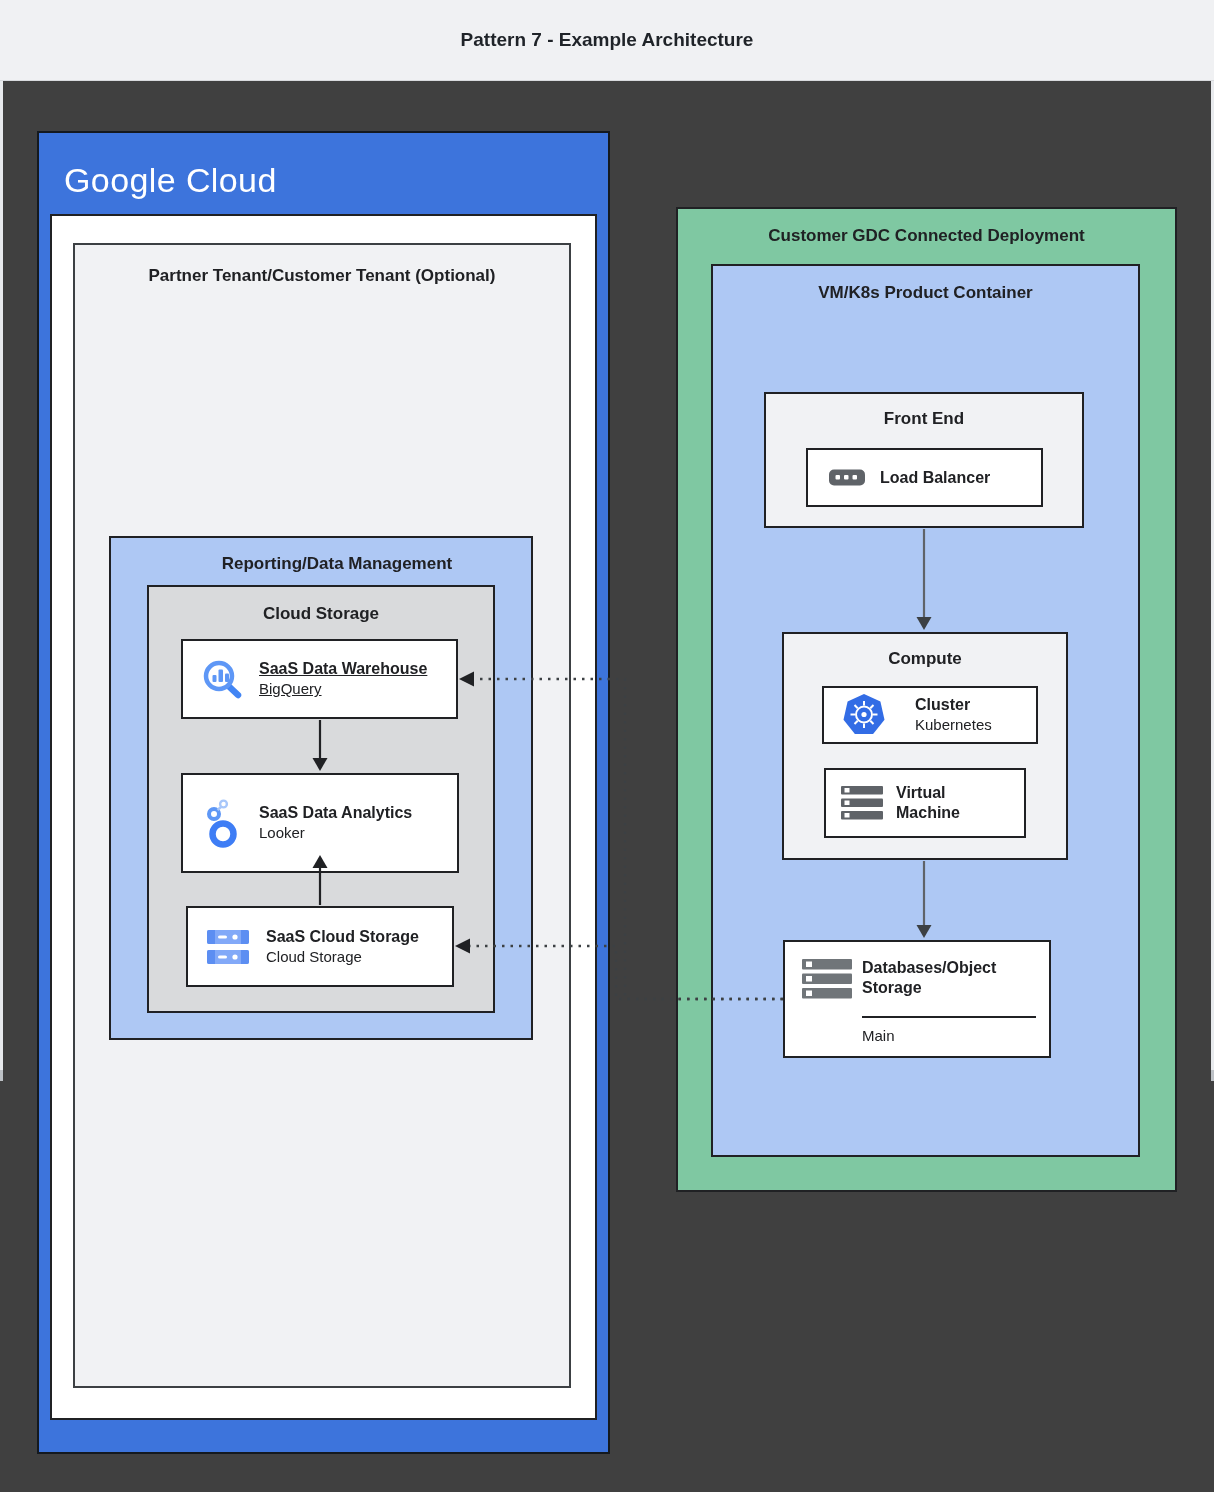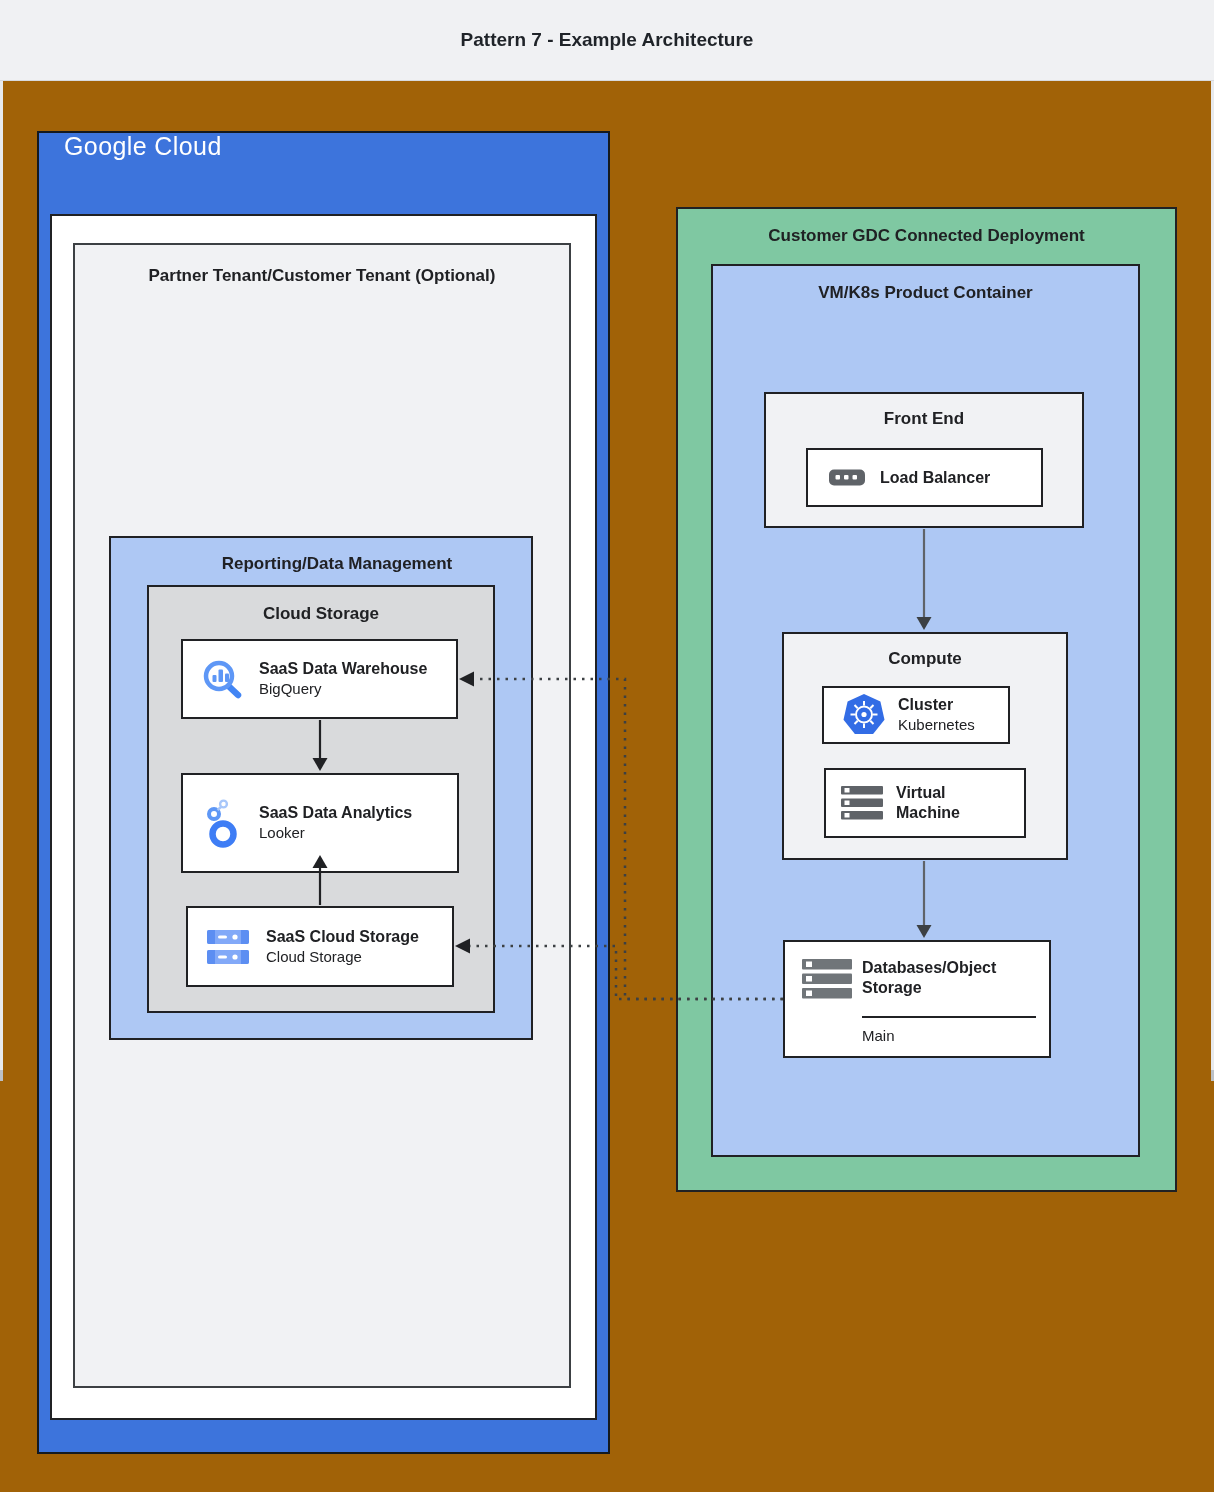--- a/index.html
+++ b/index.html
@@ -1,17 +1,17 @@
 <!DOCTYPE html>
 <html><head>
 <meta charset="utf-8">
 <style>
   html,body{margin:0;padding:0;background:#ffffff;}
   .canvas{
-    position:relative;width:1214px;height:1492px;background:#a16207;
+    position:relative;width:1214px;height:1492px;background:#404040;
     font-family:"Liberation Sans",sans-serif;color:#202124;overflow:hidden;
   }
   
   .titlebar{
     position:absolute;left:0;top:0;width:1214px;height:81px;
     background:#f0f1f3;border-bottom:1px solid #d8dade;box-sizing:border-box;
     display:flex;align-items:center;justify-content:center;
   }
   .titlebar .t{font-size:19px;font-weight:bold;color:#1f2328;}
   
@@ -22,21 +22,21 @@
   .box-title{text-align:center;font-weight:bold;font-size:17px;color:#202124;}
   
   .card{
     position:absolute;box-sizing:border-box;border:2px solid #202124;background:#ffffff;
     display:flex;align-items:center;gap:15px;padding-left:17px;
   }
   .card-text{display:flex;flex-direction:column;justify-content:center;}
   .card-title{font-weight:bold;font-size:16px;line-height:1.25;color:#202124;}
   .card-sub{font-size:15px;line-height:1.3;color:#202124;}
   .gc-logo{
-    position:absolute;left:64px;top:132px;color:#ffffff;font-size:25px;
+    position:absolute;left:64px;top:161px;color:#ffffff;font-size:34px;
     font-weight:500;letter-spacing:.4px;
   }
   .svg-overlay{position:absolute;left:0;top:0;pointer-events:none;}
   .icon{flex:0 0 auto;display:block;}
 </style>
 </head>
 <body>
 
 <div class="canvas">
 
@@ -59,21 +59,21 @@
   </div>
 
   <div class="box" style="left:109px;top:536px;width:424px;height:504px;background:#aec8f4;">
     <div class="box-title" style="padding-top:16px;padding-left:32px;">Reporting/Data Management</div>
   </div>
 
   <div class="box" style="left:147px;top:585px;width:348px;height:428px;background:#d9dadc;">
     <div class="box-title" style="padding-top:17px;">Cloud Storage</div>
   </div>
 
-  <div class="card" style="left:181px;top:639px;width:277px;height:80px;">
+  <div class="card" style="left:181px;top:639px;width:277px;height:80px;text-decoration:underline;">
     <svg class="icon" width="44" height="44" viewBox="0 0 44 44">
       <line x1="29" y1="29.5" x2="38" y2="38" stroke="#4285f4" stroke-width="6.5" stroke-linecap="round"></line>
       <circle cx="19" cy="19" r="13" fill="#ffffff" stroke="#5e97f6" stroke-width="4.5"></circle>
       <rect x="12.5" y="18" width="4" height="7" rx="1" fill="#5e97f6"></rect>
       <rect x="18.5" y="12.5" width="4.5" height="12.5" rx="1" fill="#5e97f6"></rect>
       <rect x="25" y="16.5" width="4" height="8.5" rx="1" fill="#5e97f6"></rect>
     </svg>
     <div class="card-text">
       <div class="card-title">SaaS Data Warehouse</div>
       <div class="card-sub">BigQuery</div>
@@ -135,21 +135,21 @@
       <rect x="15" y="6" width="4.5" height="4.5" rx="1" fill="#ffffff"></rect>
       <rect x="23.5" y="6" width="4.5" height="4.5" rx="1" fill="#ffffff"></rect>
     </svg>
     <div class="card-title">Load Balancer</div>
   </div>
 
   <div class="box" style="left:782px;top:632px;width:286px;height:228px;background:#f1f2f4;">
     <div class="box-title" style="padding-top:15px;">Compute</div>
   </div>
 
-  <div class="card" style="left:822px;top:686px;width:188px;height:58px;gap:11px;">
+  <div class="card" style="left:822px;top:686px;width:216px;height:58px;gap:28px;">
     <svg class="icon" width="46" height="44" viewBox="0 0 46 44">
       <polygon points="23,1 39.4,8.6 43.5,26.7 32.1,40.9 13.9,40.9 2.5,26.7 6.6,8.6" fill="#326ce5"></polygon>
       <circle cx="23" cy="21.5" r="8" fill="none" stroke="#ffffff" stroke-width="2"></circle>
       <circle cx="23" cy="21.5" r="2.6" fill="#ffffff"></circle>
       <g stroke="#ffffff" stroke-width="2">
         <line x1="23" y1="8" x2="23" y2="12.5"></line>
         <line x1="23" y1="30.5" x2="23" y2="35"></line>
         <line x1="9.5" y1="21.5" x2="14" y2="21.5"></line>
         <line x1="32" y1="21.5" x2="36.5" y2="21.5"></line>
         <line x1="13.5" y1="12" x2="16.7" y2="15.2"></line>

